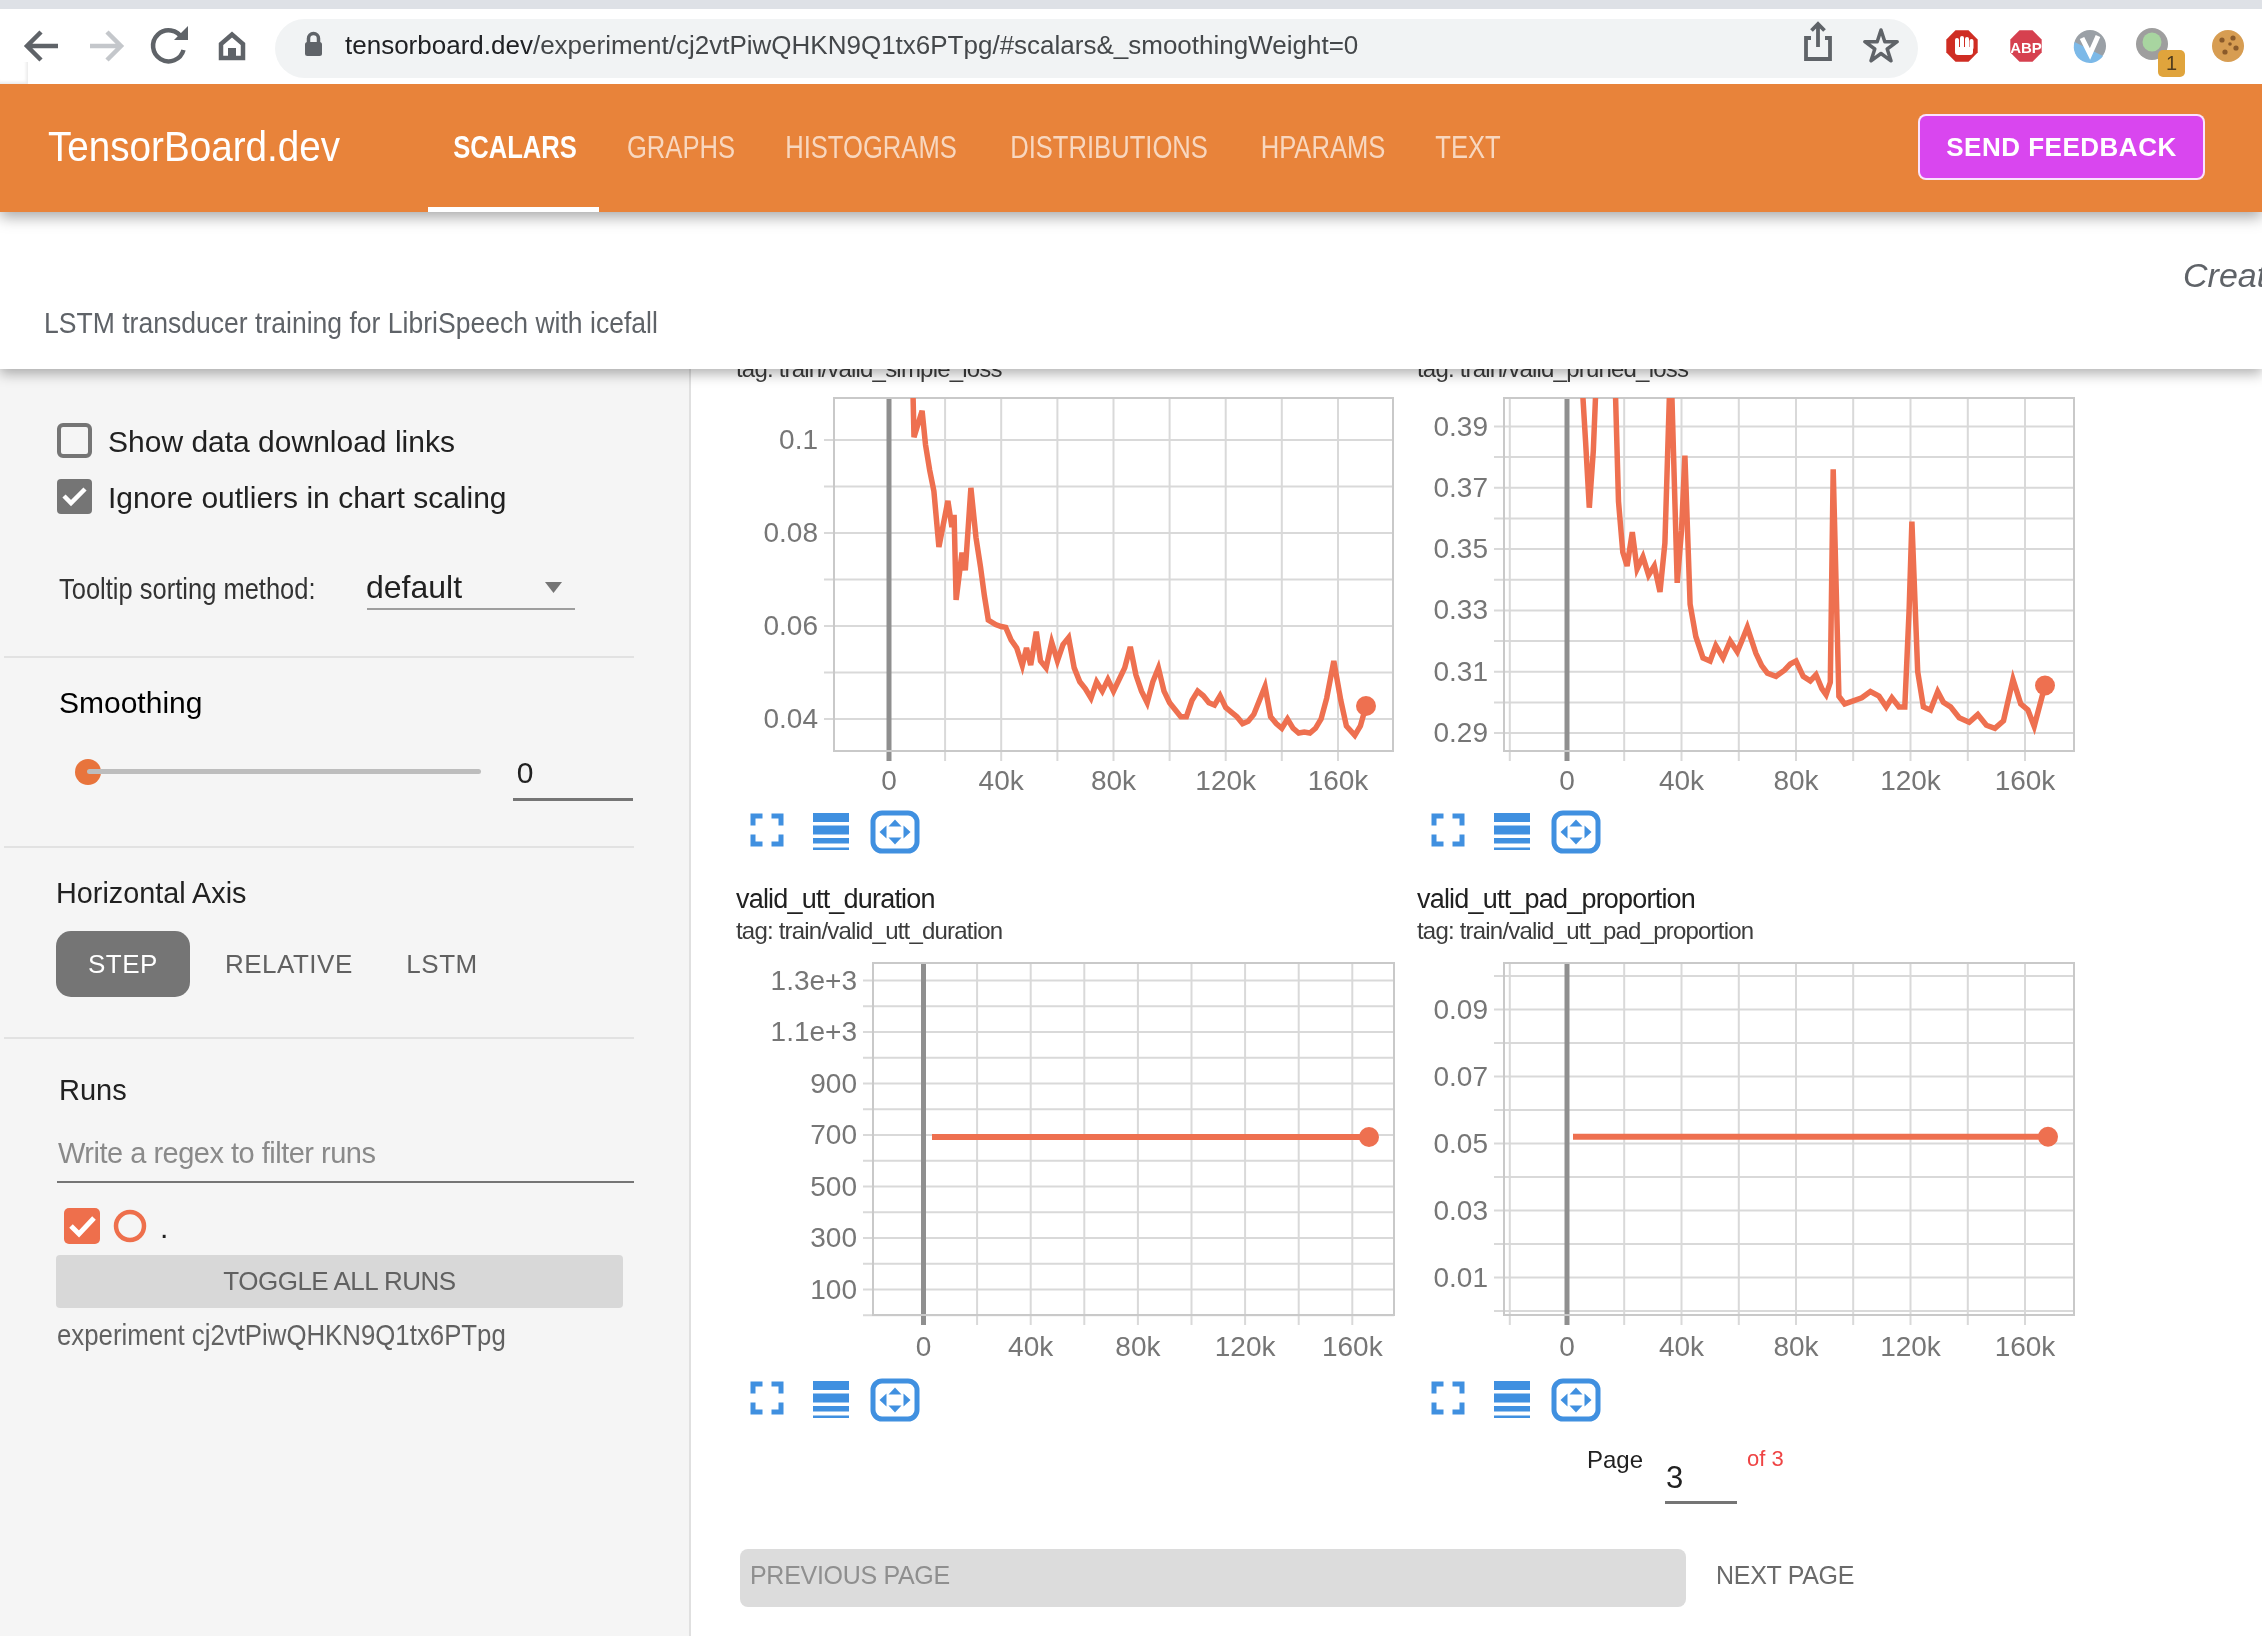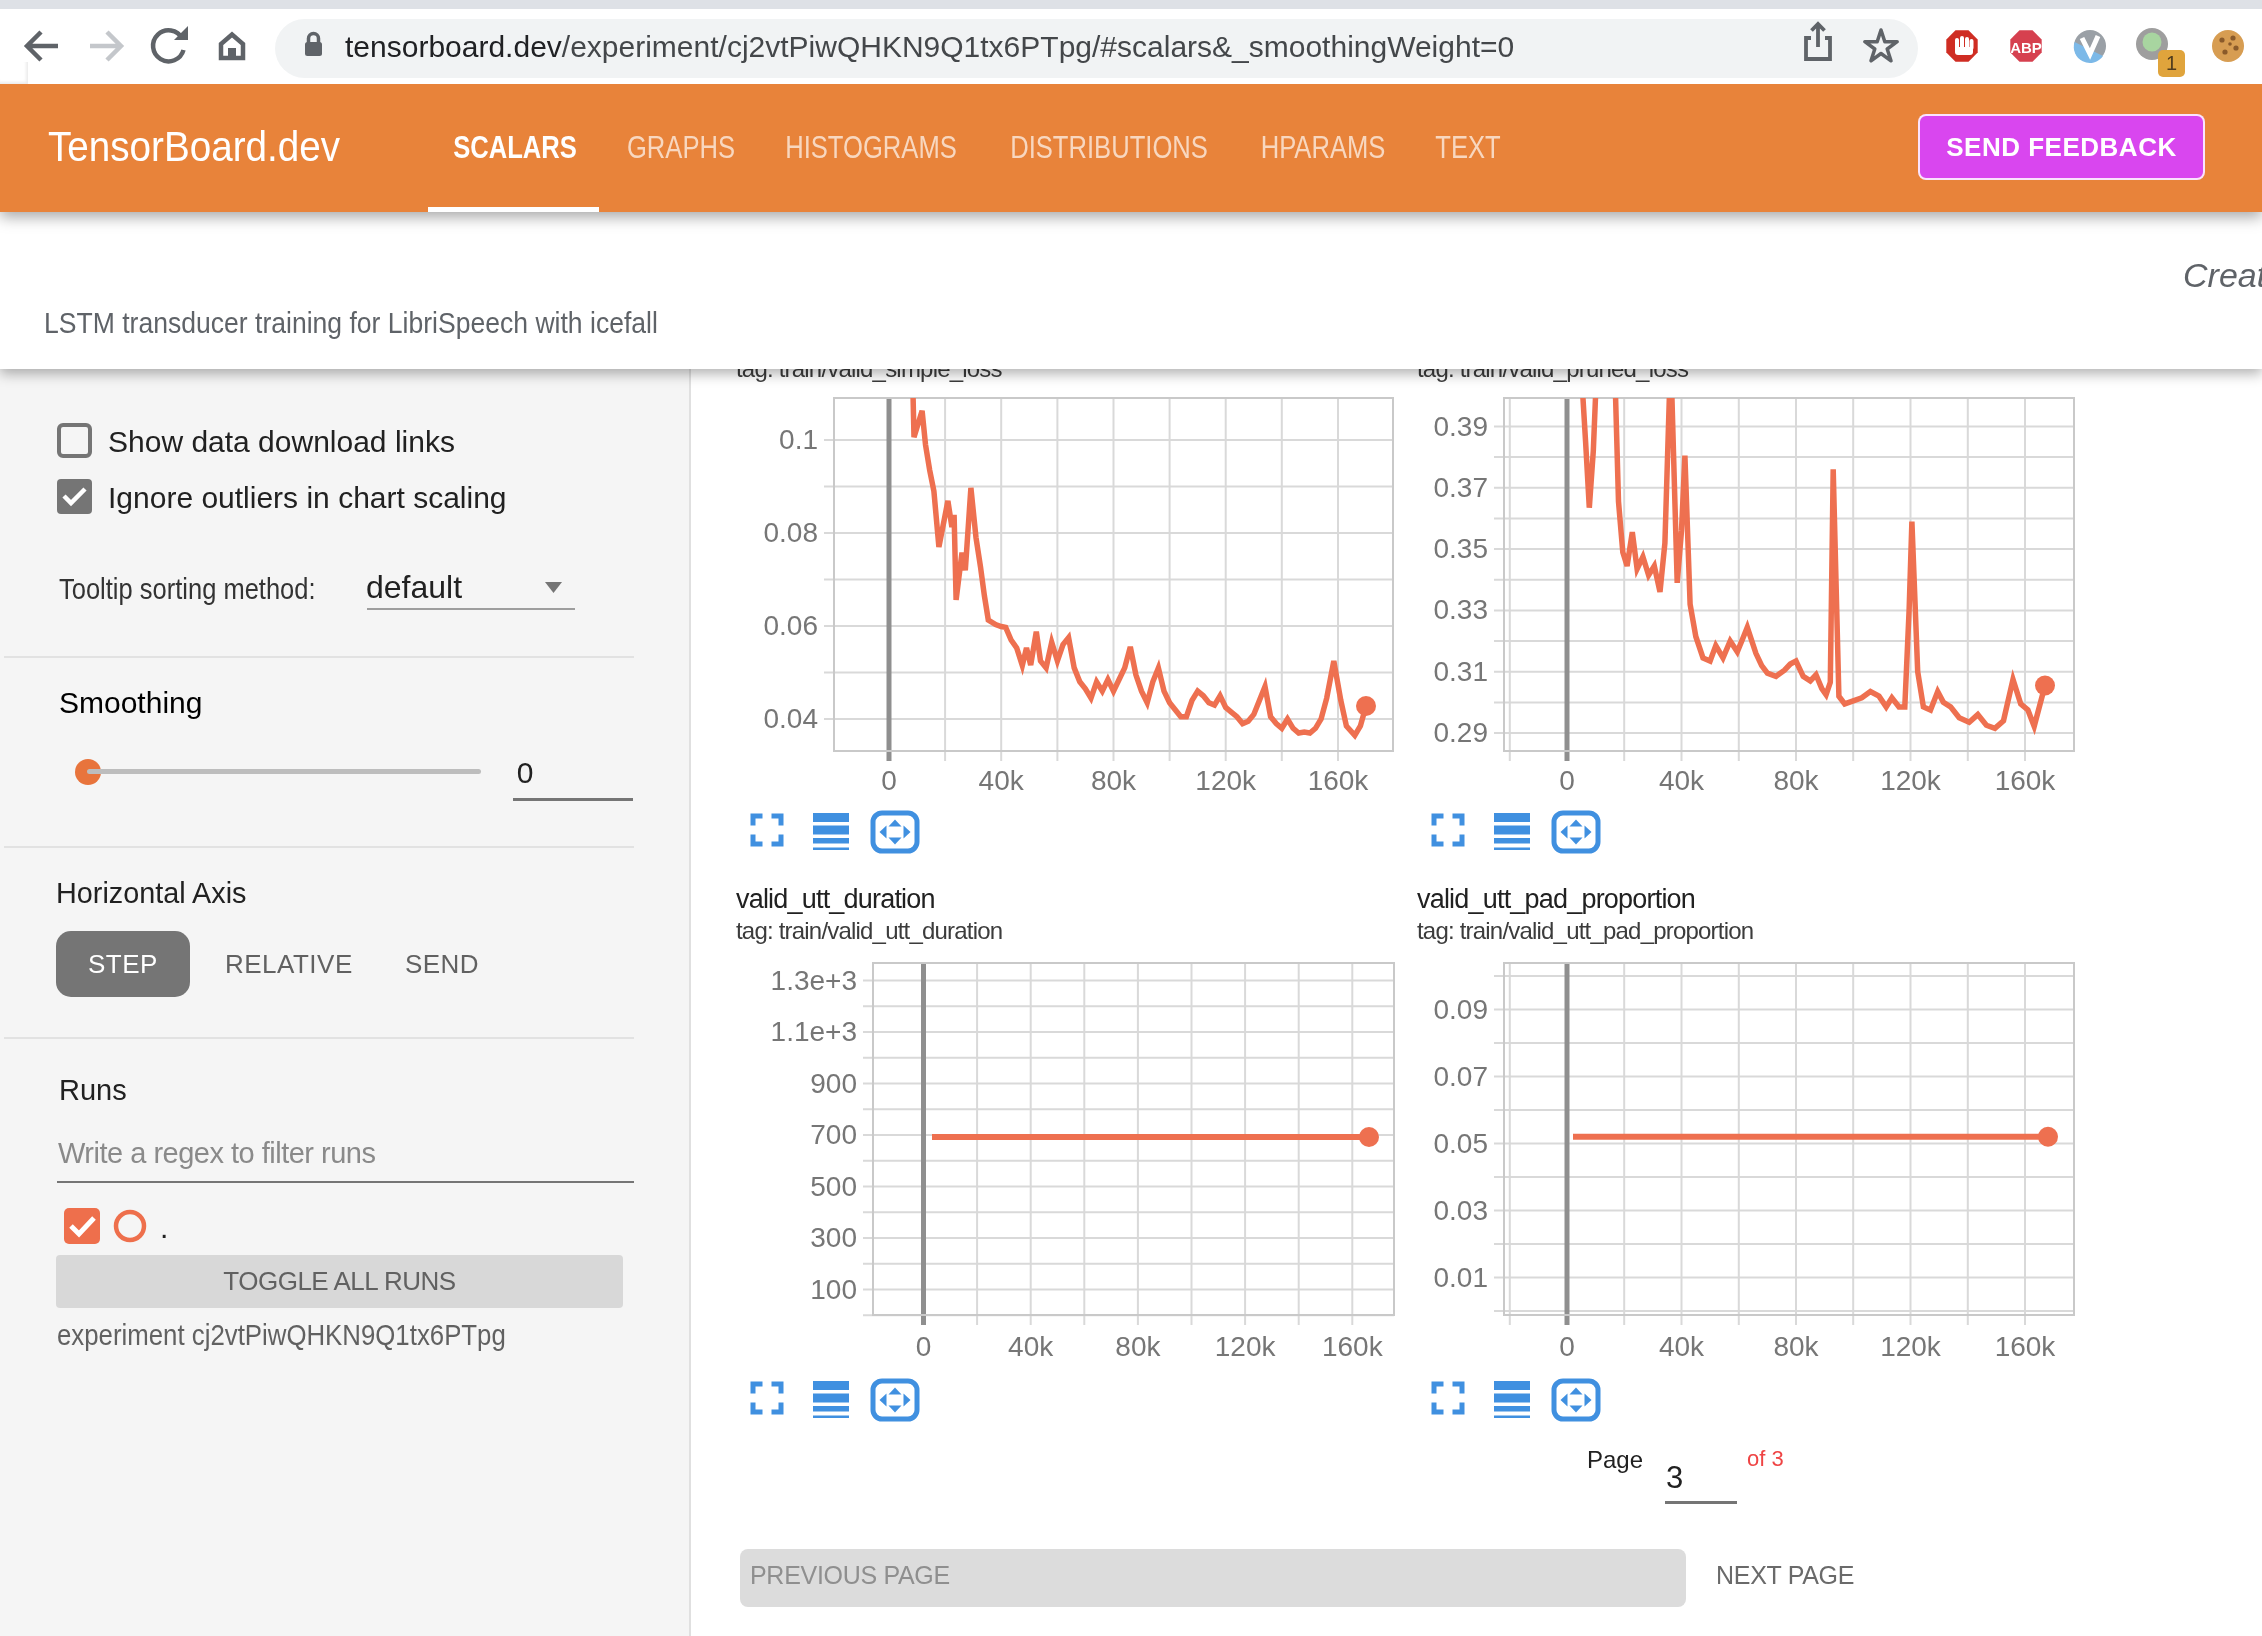--- a/index.html
+++ b/index.html
@@ -264,21 +264,21 @@
 <div class="abs" style="left:367px;top:608px;width:208px;height:2px;background:#9e9e9e;"></div>
 <div class="abs" style="left:4px;top:656px;width:630px;height:2px;background:#e2e2e2;"></div>
 <div class="abs" style="left:59px;top:686px;font-size:30px;color:#000000;">Smoothing</div>
 <div class="abs" style="left:87px;top:769px;width:394px;height:5px;background:#bdbdbd;border-radius:3px;"></div>
 <div class="abs" style="left:505px;top:756px;width:40px;font-size:30px;color:#212121;text-align:center;">0</div>
 <div class="abs" style="left:513px;top:798px;width:120px;height:3px;background:#757575;"></div>
 <div class="abs" style="left:4px;top:846px;width:630px;height:2px;background:#e2e2e2;"></div>
 <div class="abs" style="left:56px;top:876px;font-size:30px;color:#212121;transform:scaleX(.96);transform-origin:0 0;white-space:nowrap;">Horizontal Axis</div>
 <div class="abs" style="left:56px;top:931px;width:134px;height:66px;background:#757575;border-radius:15px;color:#fff;font-size:26px;text-align:center;line-height:66px;letter-spacing:.5px;">STEP</div>
 <div class="abs" style="left:225px;top:931px;width:114px;height:66px;color:#616161;font-size:26px;text-align:center;line-height:66px;letter-spacing:.5px;">RELATIVE</div>
-<div class="abs" style="left:402px;top:931px;width:80px;height:66px;color:#616161;font-size:26px;text-align:center;line-height:66px;letter-spacing:.5px;">SEND</div>
+<div class="abs" style="left:402px;top:931px;width:80px;height:66px;color:#616161;font-size:26px;text-align:center;line-height:66px;letter-spacing:.5px;">LSTM</div>
 <div class="abs" style="left:4px;top:1037px;width:630px;height:2px;background:#e2e2e2;"></div>
 <div class="abs" style="left:59px;top:1074px;font-size:29px;color:#212121;">Runs</div>
 <div class="abs" style="left:58px;top:1137px;font-size:29px;color:#8a8a8a;letter-spacing:-0.5px;">Write a regex to filter runs</div>
 <div class="abs" style="left:57px;top:1181px;width:577px;height:2px;background:#757575;"></div>
 <div class="abs" style="left:160px;top:1211px;font-size:30px;color:#212121;">.</div>
 <div class="abs" style="left:56px;top:1255px;width:567px;height:53px;background:#d8d8d8;border-radius:4px;color:#616161;font-size:26px;text-align:center;line-height:53px;letter-spacing:-0.5px;">TOGGLE ALL RUNS</div>
 <div class="abs" style="left:57px;top:1318px;font-size:30px;color:#616161;transform:scaleX(.86);transform-origin:0 0;white-space:nowrap;">experiment cj2vtPiwQHKN9Q1tx6PTpg</div>
 </div>
 
 <div class="abs" style="left:1587px;top:1448px;font-size:24px;color:#212121;line-height:1;z-index:3">Page</div>
@@ -350,13 +350,13 @@
 <text x="2171.5" y="70" text-anchor="middle" font-size="20" fill="#513d1e">1</text>
 <circle cx="2228" cy="46" r="16" fill="#d79d52"></circle>
 <g fill="#8a5a2a">
         <circle cx="2222" cy="40" r="2.6"></circle>
         <circle cx="2233" cy="38" r="2.6"></circle>
         <circle cx="2236" cy="48" r="2.6"></circle>
         <circle cx="2225" cy="52" r="2.6"></circle>
         <circle cx="2230" cy="44" r="1.8"></circle>
       </g>
 </svg>
-<div class="abs" style="left:345px;top:30px;font-size:30px;color:#202124;white-space:nowrap;text-align:center;">tensorboard.dev<span style="color:#44474a">/experiment/cj2vtPiwQHKN9Q1tx6PTpg/#scalars&amp;_smoothingWeight=0</span></div>
+<div class="abs" style="left:345px;top:30px;font-size:26px;color:#202124;white-space:nowrap;text-align:center;">tensorboard.dev<span style="color:#44474a">/experiment/cj2vtPiwQHKN9Q1tx6PTpg/#scalars&amp;_smoothingWeight=0</span></div>
 </div>
 </body></html>

